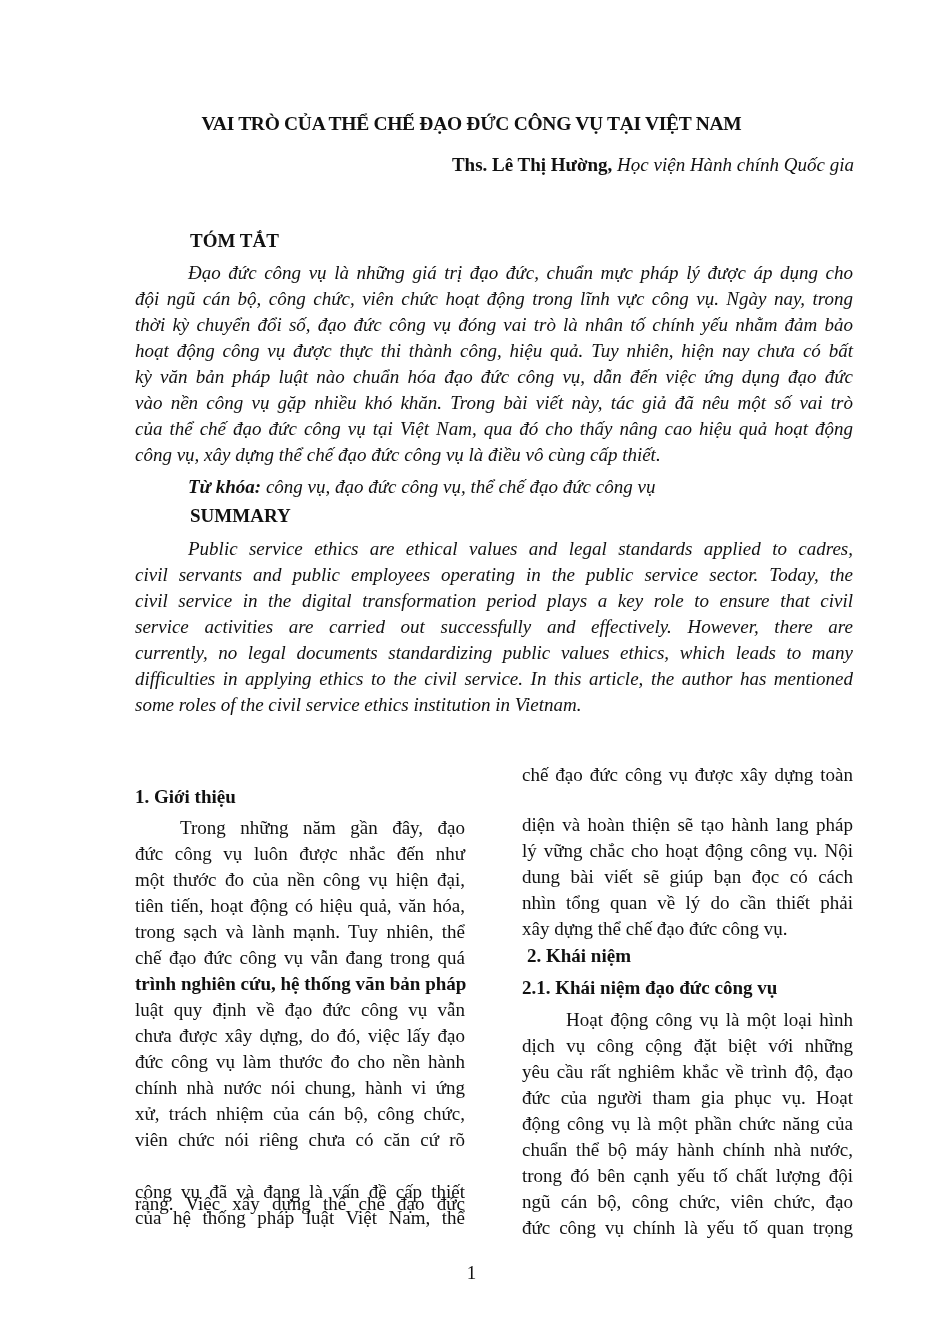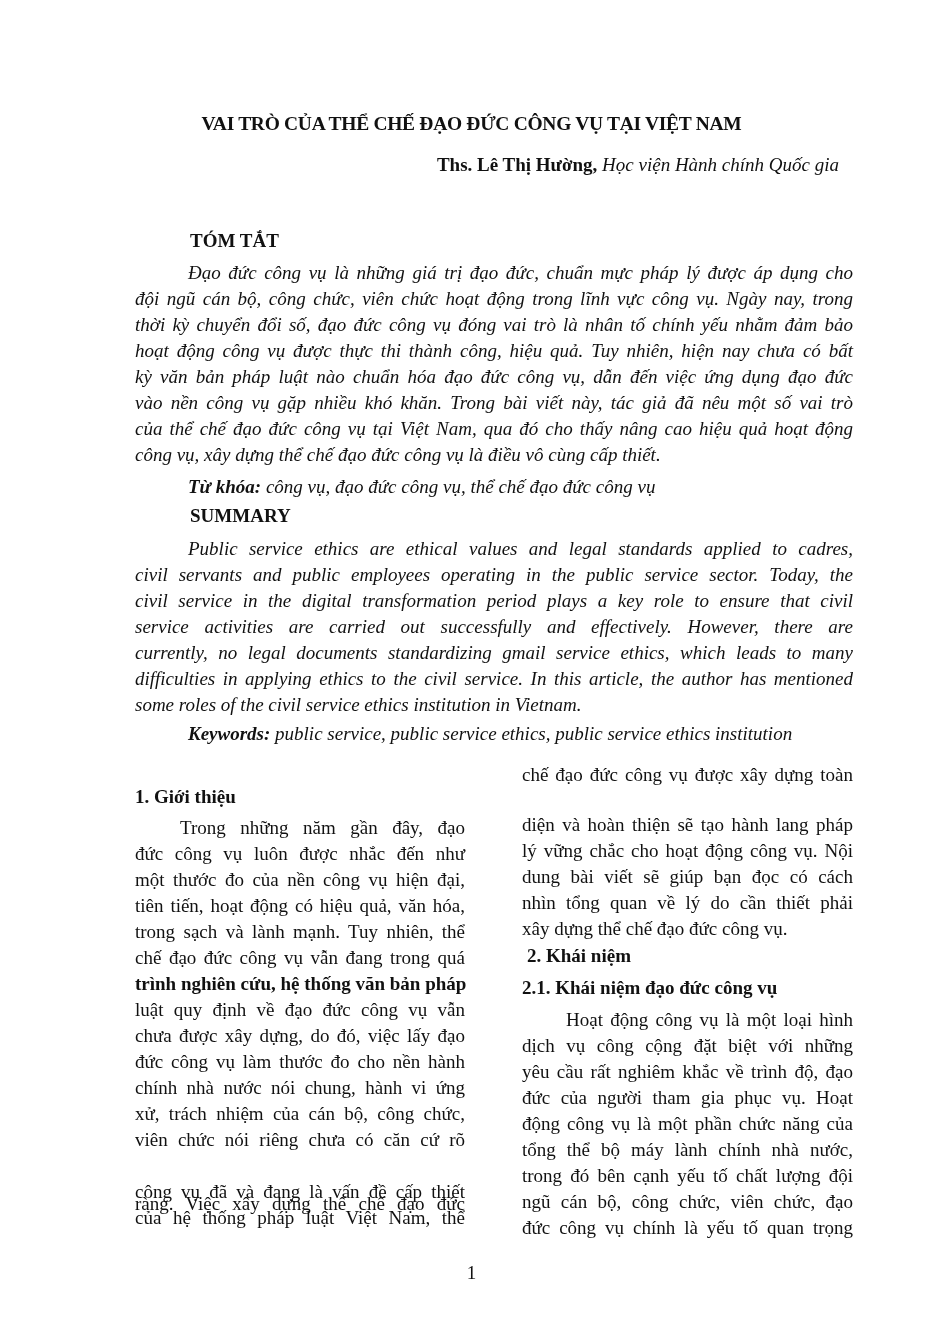--- a/index.html
+++ b/index.html
@@ -1,20 +1,20 @@
 <!DOCTYPE html>
 <html><head>
 <meta charset="utf-8">
 <style>
   html, body { margin: 0; padding: 0; background: #ffffff; }
   body { width: 943px; height: 1333px; position: relative; overflow: hidden; color: #111; }
   .page { position: absolute; left: 0; top: 0; width: 943px; height: 1333px; background: #fff; }
   .serif { font-family: "Liberation Serif", "DejaVu Serif", serif; }
   .title { position: absolute; left: 0; width: 943px; top: 113px; text-align: center; font-size: 19.5px; font-weight: bold; letter-spacing: -0.3px; }
-  .author { position: absolute; right: 104px; top: 154px; font-size: 19px; }
+  .author { position: absolute; right: 89px; top: 154px; font-size: 19px; }
   .author b { font-weight: bold; }
   .email { position: absolute; right: 89px; top: 193px; font-size: 19px; font-style: italic; }
   .h-abs { position: absolute; left: 190px; font-size: 19px; font-weight: bold; }
   .line { position: absolute; font-size: 19px; white-space: nowrap; line-height: 26px; height: 26px; }
   .full { left: 135px; width: 718px; }
   .indent { left: 188px; width: 665px; }
   .just { text-align: justify; text-align-last: justify; }
   .it { font-style: italic; }
   .kw { position: absolute; left: 188px; font-size: 19px; white-space: nowrap; }
   .kw b { font-weight: bold; font-style: italic; }
@@ -52,27 +52,24 @@
   <div class="kw" style="top:476px">
     <b>Từ khóa:</b><i> công vụ, đạo đức công vụ, thể chế đạo đức công vụ</i>
   </div>
 
   <div class="h-abs" style="top:505px">SUMMARY</div>
   <div id="abs-en">
       <div class="line indent just it" style="top: 536px;">Public service ethics are ethical values and legal standards applied to cadres,</div>
       <div class="line full just it" style="top: 562px;">civil servants and public employees operating in the public service sector. Today, the</div>
       <div class="line full just it" style="top: 588px;">civil service in the digital transformation period plays a key role to ensure that civil</div>
       <div class="line full just it" style="top: 614px;">service activities are carried out successfully and effectively. However, there are</div>
-      <div class="line full just it" style="top: 640px;">currently, no legal documents standardizing gmail service ethics, which leads to many</div>
+      <div class="line full just it" style="top: 640px;">currently, no legal documents standardizing public values ethics, which leads to many</div>
       <div class="line full just it" style="top: 666px;">difficulties in applying ethics to the civil service. In this article, the author has mentioned</div>
       <div class="line full it" style="top: 692px;">some roles of the civil service ethics institution in Vietnam.</div>
     </div>
-  <div class="kw" style="top:723px">
-    <b>Keywords:</b><i> public service, public service ethics, public service ethics institution</i>
-  </div>
 
   <div class="h-sec" style="left:135px; top:786px">1. Giới thiệu</div>
   <div id="sec1">
       <div class="line col-l-ind just" style="top: 815px;">Trong những năm gần đây, đạo</div>
       <div class="line col-l just" style="top: 841px;">đức công vụ luôn được nhắc đến như</div>
       <div class="line col-l just" style="top: 867px;">một thước đo của nền công vụ hiện đại,</div>
       <div class="line col-l just" style="top: 893px;">tiên tiến, hoạt động có hiệu quả, văn hóa,</div>
       <div class="line col-l just" style="top: 919px;">trong sạch và lành mạnh. Tuy nhiên, thể</div>
       <div class="line col-l just" style="top: 945px;">chế đạo đức công vụ vẫn đang trong quá</div>
       <div class="line col-l just" style="top: 971px; font-weight: bold;">trình nghiên cứu, hệ thống văn bản pháp</div>
@@ -96,20 +93,20 @@
     </div>
 
   <div class="h-sec" style="left:527px; top:945px">2. Khái niệm</div>
   <div class="h-sec" style="left:522px; top:977px">2.1. Khái niệm đạo đức công vụ</div>
   <div id="sec2">
       <div class="line col-r-ind just" style="top: 1007px;">Hoạt động công vụ là một loại hình</div>
       <div class="line col-r just" style="top: 1033px;">dịch vụ công cộng đặt biệt với những</div>
       <div class="line col-r just" style="top: 1059px;">yêu cầu rất nghiêm khắc về trình độ, đạo</div>
       <div class="line col-r just" style="top: 1085px;">đức của người tham gia phục vụ. Hoạt</div>
       <div class="line col-r just" style="top: 1111px;">động công vụ là một phần chức năng của</div>
-      <div class="line col-r just" style="top: 1137px;">tổng thể bộ máy lành chính nhà nước,</div>
+      <div class="line col-r just" style="top: 1137px;">chuẩn thể bộ máy hành chính nhà nước,</div>
       <div class="line col-r just" style="top: 1163px;">trong đó bên cạnh yếu tố chất lượng đội</div>
       <div class="line col-r just" style="top: 1189px;">ngũ cán bộ, công chức, viên chức, đạo</div>
       <div class="line col-r just" style="top: 1215px;">đức công vụ chính là yếu tố quan trọng</div>
     </div>
 
   <div class="pagenum">1</div>
 </div>
 
 </body></html>

